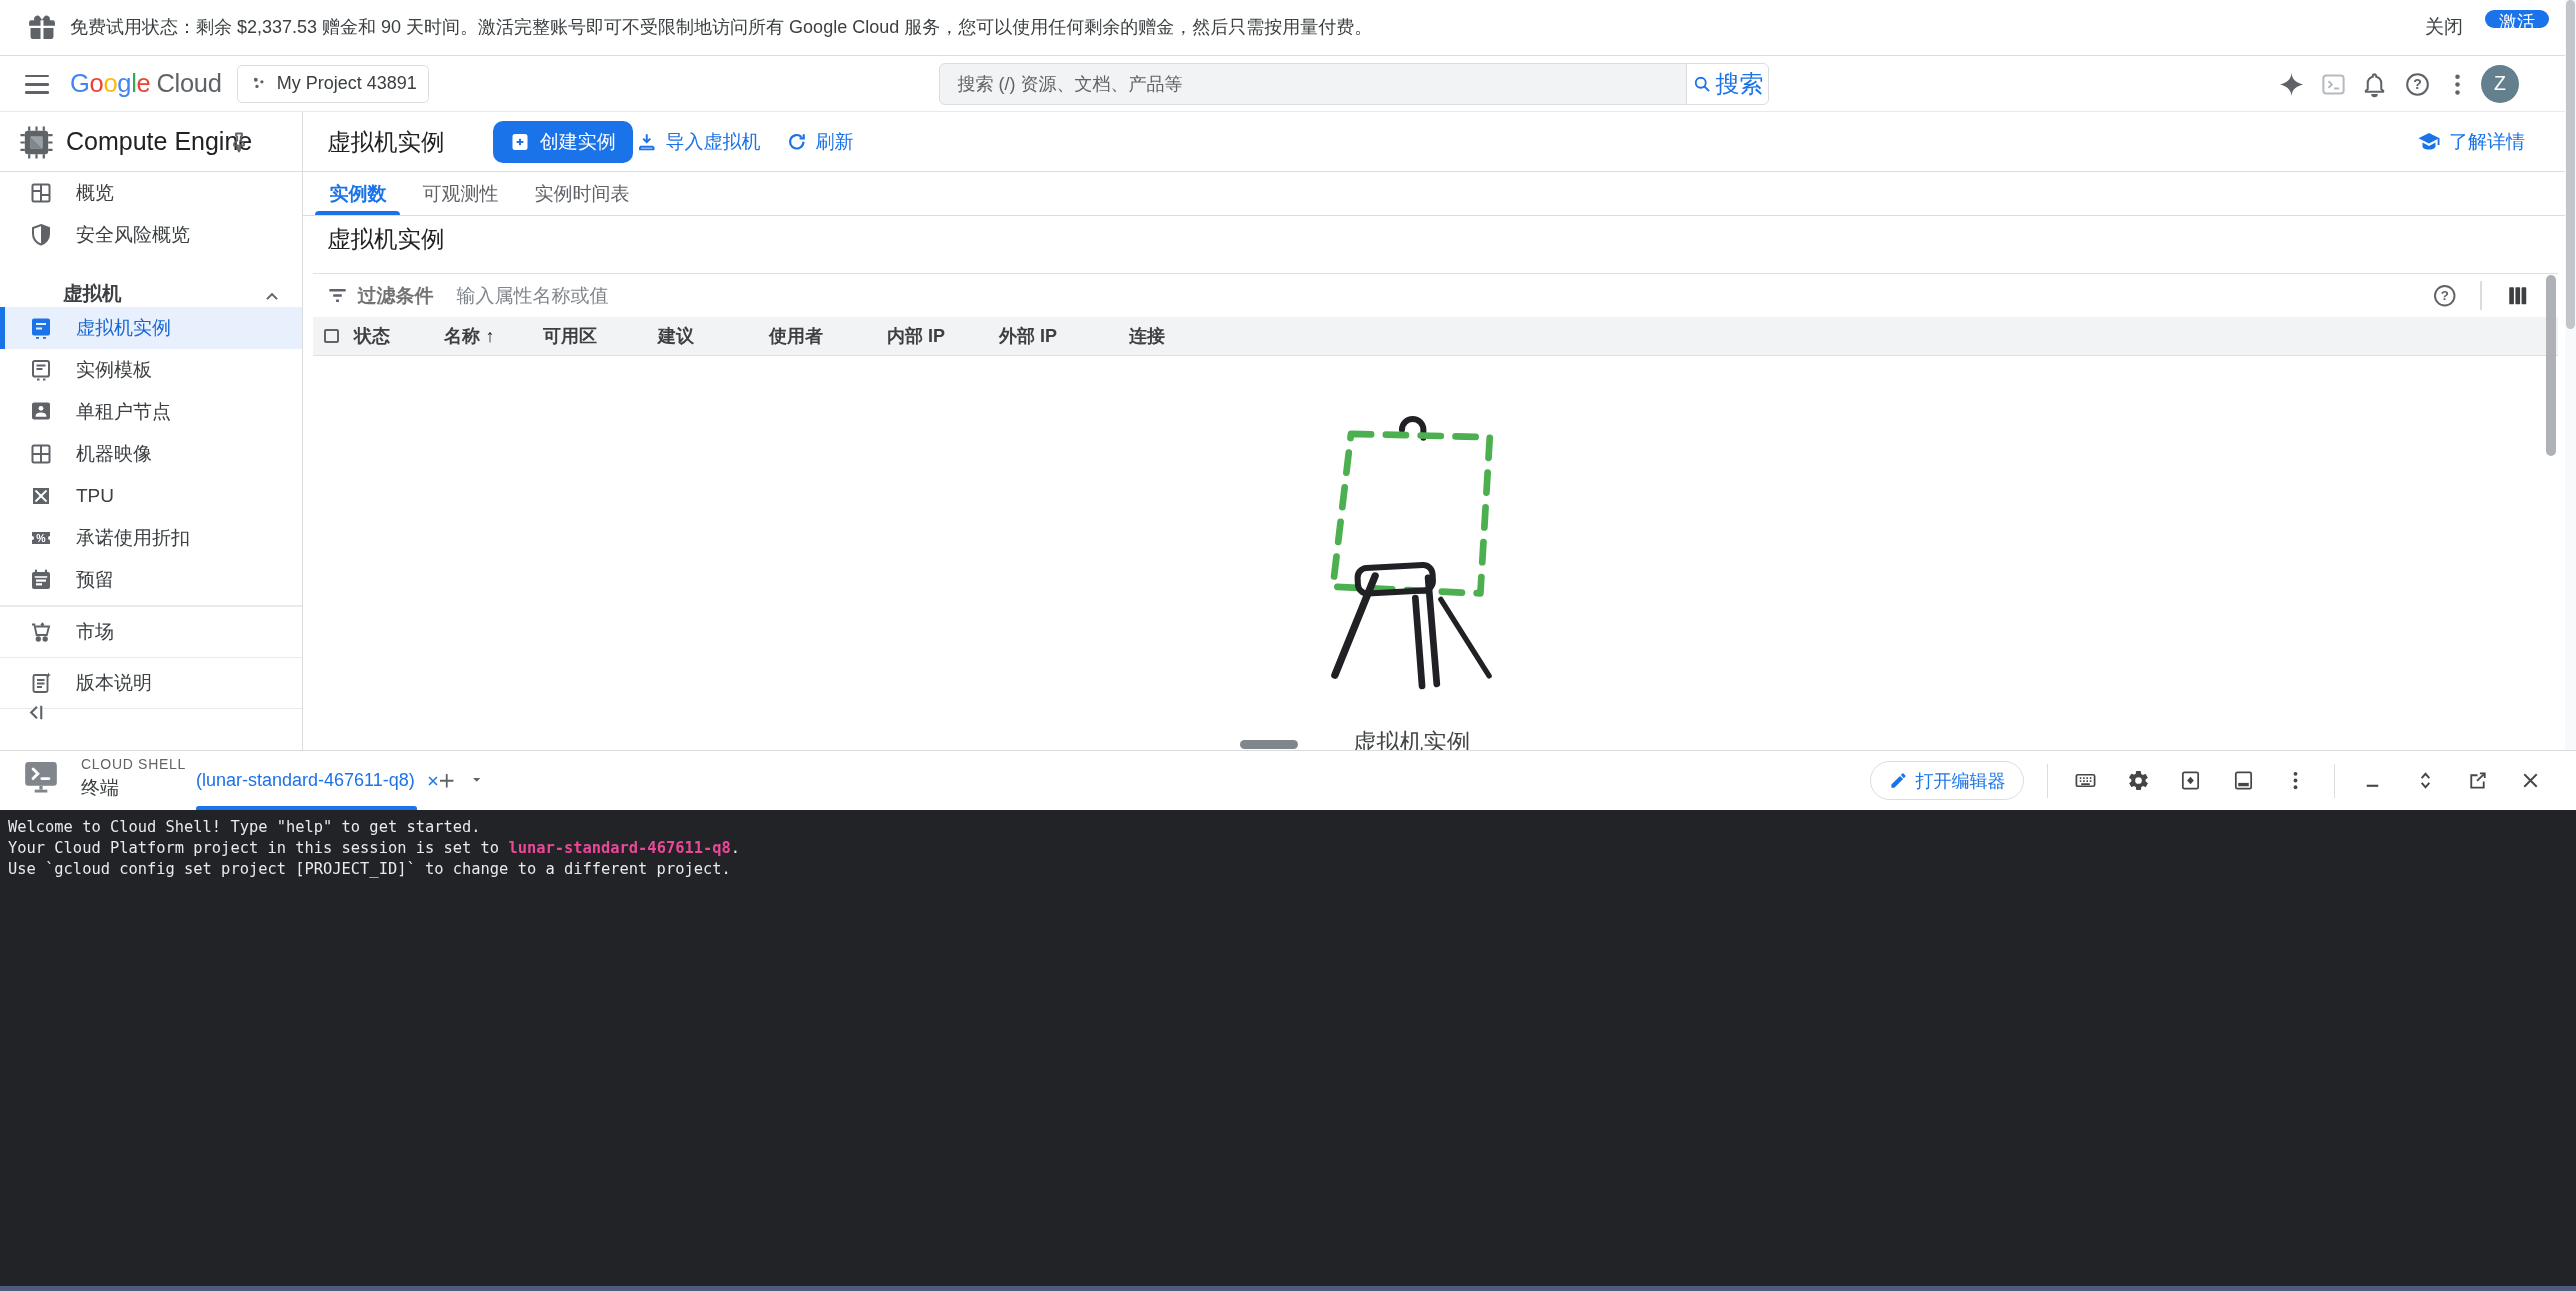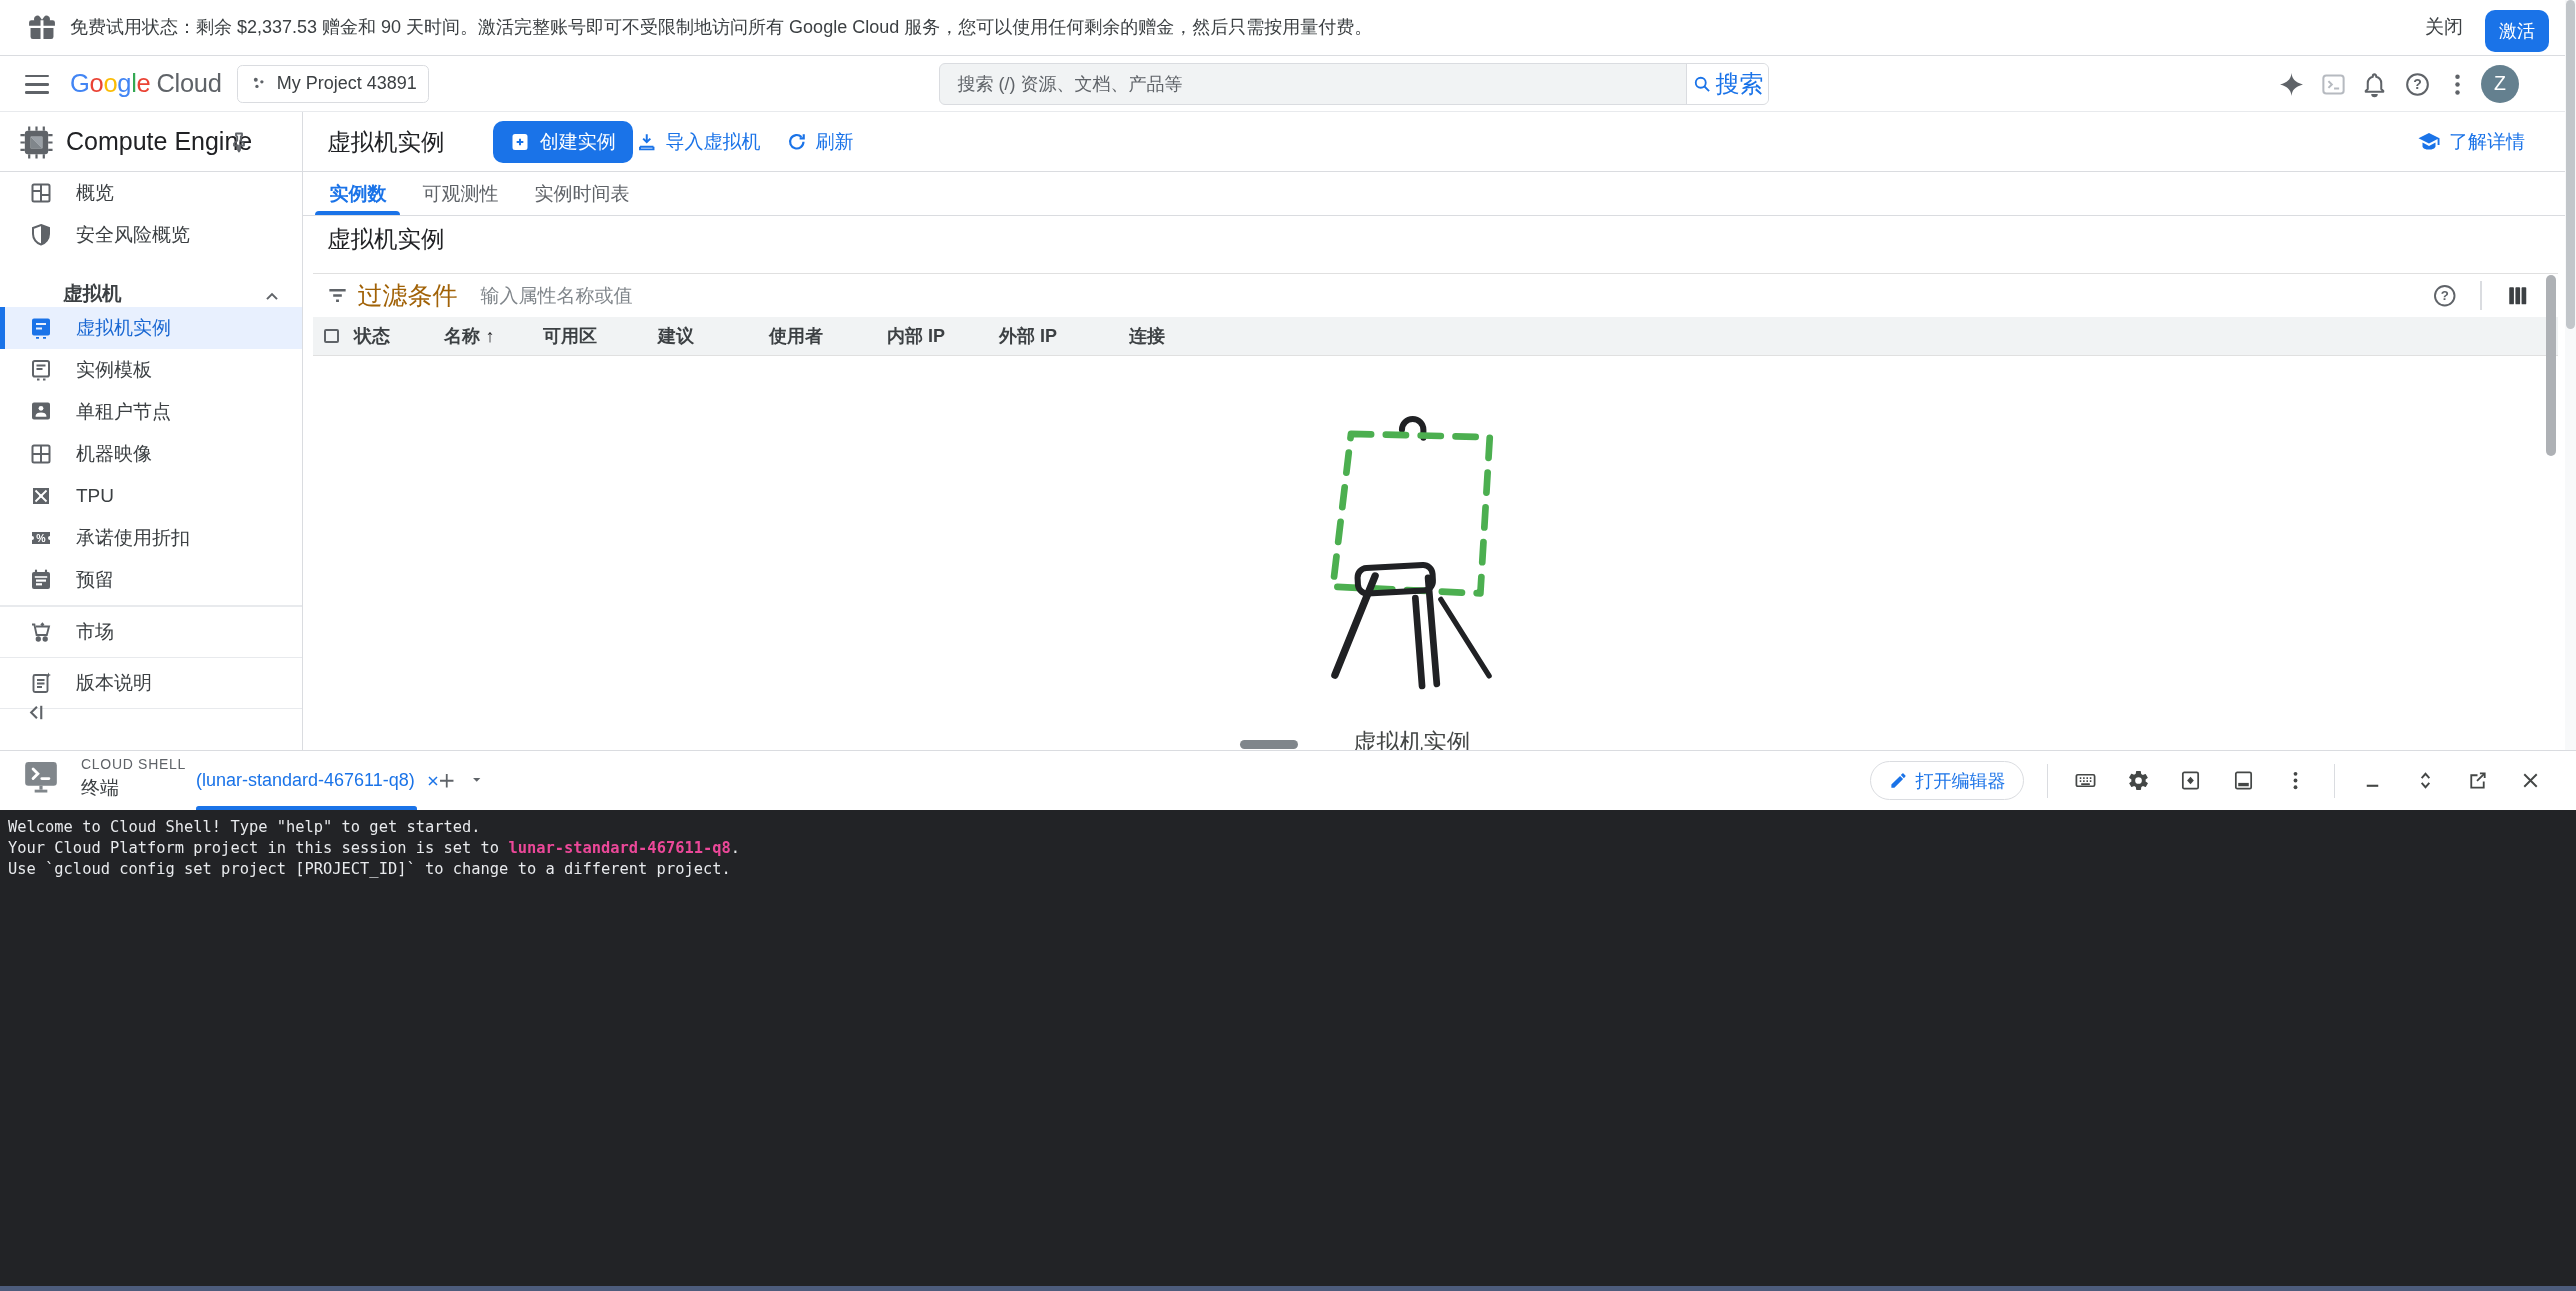--- a/index.html
+++ b/index.html
@@ -5,21 +5,21 @@
   * { margin:0; padding:0; box-sizing:border-box; }
   html,body { background:#fff; }
   body { font-family:"Liberation Sans","DejaVu Sans",sans-serif; color:#3c4043; }
   .screen { position:relative; width:2576px; height:1291px; background:#fff; overflow:hidden; }
 
   
   .trial-banner { position:absolute; left:0; top:0; width:2576px; height:56px; background:#fff; border-bottom:1.3px solid #dadce0; }
   .gift-icon { position:absolute; left:25.5px; top:11.4px; width:32px; height:32px; color:#5f6368; }
   .trial-text { position:absolute; left:70px; top:0; height:54px; display:flex; align-items:center; font-size:18px; color:#3c4043; }
   .banner-close { position:absolute; right:113px; top:0; height:54px; display:flex; align-items:center; font-size:19px; color:#3c4043; cursor:pointer; }
-  .banner-activate { position:absolute; right:27px; top:10px; width:64px; height:42px; background:#1a73e8; color:#fff; font-size:18px; border:none; border-radius:10px; cursor:pointer; }
+  .banner-activate { position:absolute; right:27px; top:10px; width:64px; height:18px; background:#1a73e8; color:#fff; font-size:18px; border:none; border-radius:10px; cursor:pointer; }
 
   
   .topnav { position:absolute; left:0; top:56px; width:2576px; height:56px; background:#fff; border-bottom:1.3px solid #e8eaed; }
   .hamburger { position:absolute; left:20px; top:10.7px; width:35px; height:35px; display:flex; flex-direction:column; justify-content:center; gap:5.4px; cursor:pointer; }
   .hamburger span { display:block; width:24px; height:2.7px; background:#5f6368; border-radius:1.3px; margin-left:5.4px; }
   .gcloud-logo { position:absolute; left:70px; top:0; height:55px; display:flex; align-items:center; font-size:25.5px; letter-spacing:-0.3px; cursor:pointer; }
   .gcloud-logo .cloud { color:#5f6368; margin-left:6px; }
   .lg-b{color:#4285F4} .lg-r{color:#EA4335} .lg-y{color:#FBBC05} .lg-g{color:#34A853}
   .project-pill { position:absolute; left:237px; top:8.7px; width:192px; height:38px; border:1.3px solid #dadce0; border-radius:5.4px; display:flex; align-items:center; padding:16px 12px; gap:9.4px; cursor:pointer; background:#fff; }
   .project-pill .p-icon { width:17.4px; height:17.4px; color:#5f6368; flex:none; }
@@ -67,21 +67,21 @@
   
   .tabs-row { position:absolute; left:302px; top:172px; width:2274px; height:44px; border-bottom:1.3px solid #dadce0; display:flex; padding-left:9.4px; }
   .tab { position:relative; height:100%; display:flex; align-items:center; padding:0 18px; font-size:19px; color:#5f6368; cursor:pointer; white-space:nowrap; }
   .tab.active { color:#1a73e8; font-weight:700; }
   .tab.active::after { content:""; position:absolute; left:4px; right:4px; bottom:0; height:4px; background:#1a73e8; border-radius:4px 4px 0 0; }
 
   
   .section-title { position:absolute; left:327px; top:223px; font-size:23.5px; color:#202124; }
   .filter-row { position:absolute; left:313px; top:273px; width:2245px; height:44px; border-top:1.3px solid #e0e0e0; display:flex; align-items:center; }
   .filter-funnel { width:23px; height:23px; margin-left:13.4px; color:#5f6368; flex:none; }
-  .filter-label { font-size:25px; font-weight:400; color:#a16207; margin-left:8px; white-space:nowrap; cursor:pointer; }
+  .filter-label { font-size:19px; font-weight:700; color:#737373; margin-left:8px; white-space:nowrap; cursor:pointer; }
   .filter-input { flex:1; border:none; outline:none; font-size:19px; color:#3c4043; margin-left:23px; font-family:inherit; background:transparent; }
   .filter-input::placeholder { color:#80868b; opacity:1; }
   .filter-help { width:25.5px; height:25.5px; color:#5f6368; margin-right:23px; cursor:pointer; flex:none; }
   .filter-vdiv { width:1.3px; height:29.5px; background:#dadce0; margin-right:23px; flex:none; }
   .filter-cols { width:25.5px; height:25.5px; color:#3c4043; margin-right:28px; cursor:pointer; flex:none; }
 
   .thead { position:absolute; left:313px; top:317px; width:2245px; height:39px; background:#f1f3f4; border-bottom:1.3px solid #e0e0e0; display:flex; align-items:center; }
   .th-check { width:14.8px; height:14.8px; border:2px solid #5f6368; border-radius:2px; margin:0 14.8px 0 11.4px; cursor:pointer; flex:none; background:transparent; }
   .th-cell { font-size:18px; font-weight:700; color:#3c4043; white-space:nowrap; }
   .th-sort { font-weight:700; margin-left:5.4px; color:#202124; }

